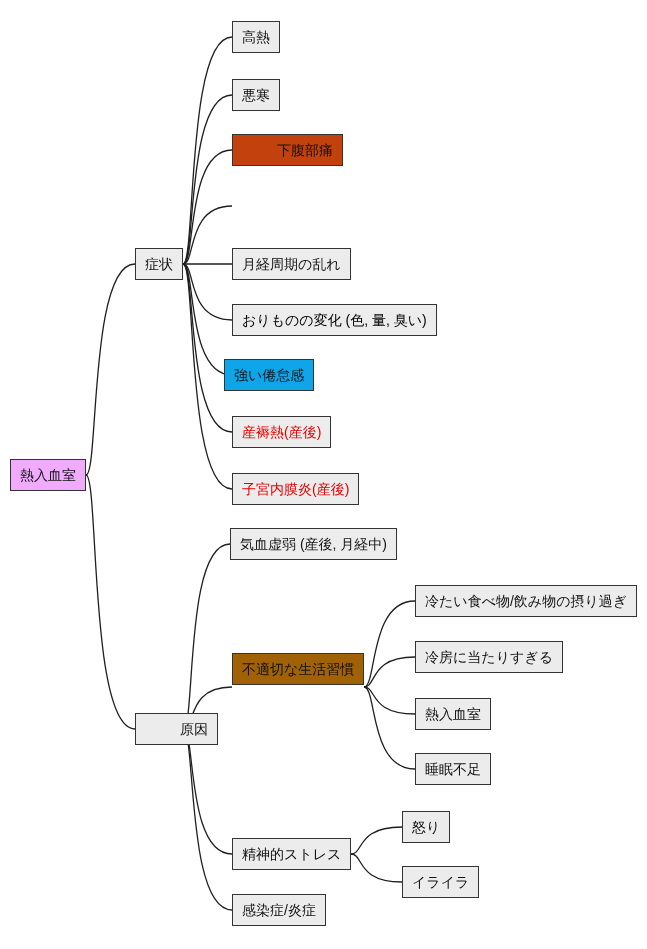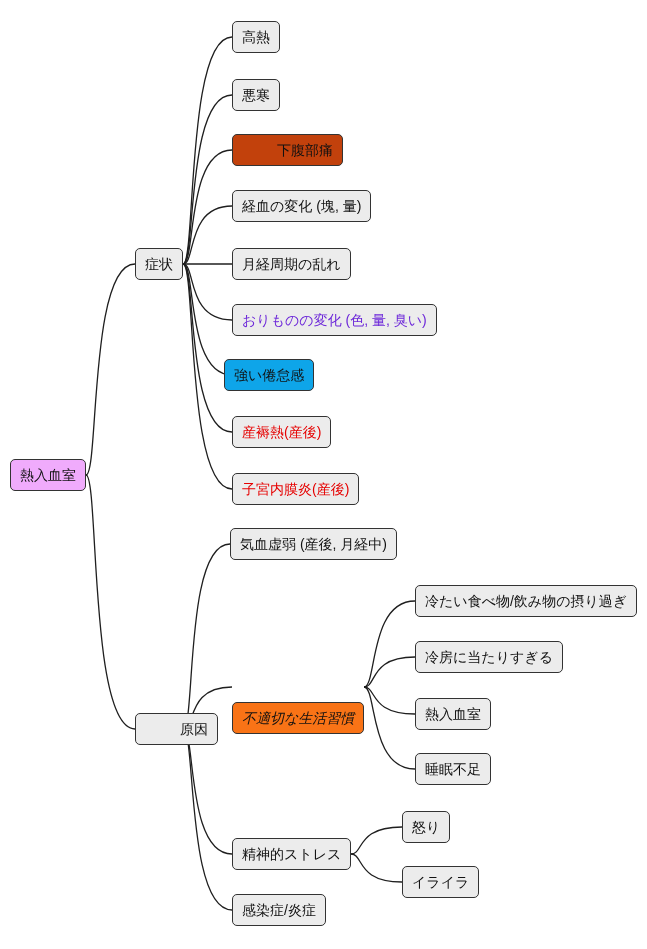--- a/index.html
+++ b/index.html
@@ -24,21 +24,21 @@
     pointer-events: none;
   }
   .node {
     position: absolute;
     transform: translateY(-50%);
     box-sizing: border-box;
     padding: 5px 9px;
     font-size: 14px;
     line-height: 20px;
     white-space: nowrap;
-    border-radius: 5px;
+    border-radius: 0;
     border: 1.5px solid #333333;
     background: #ececec;
     color: #111111;
   }
   .node.highlight {
     color: #e60000;
   }
 </style>
 </head>
 <body>
@@ -66,29 +66,28 @@
       <path d="M 364 687 C 377 687, 369 769, 415 769" fill="none" stroke="#1f1f1f" stroke-width="1.3"></path>
       <path d="M 351 854 C 364 854, 356 827, 402 827" fill="none" stroke="#1f1f1f" stroke-width="1.3"></path>
       <path d="M 351 854 C 364 854, 356 882, 402 882" fill="none" stroke="#1f1f1f" stroke-width="1.3"></path>
     </svg>
 
 <div class="node" style="left: 10px; top: 475px; background: #f0abfc; border-color: rgb(51, 51, 51); color: rgb(17, 17, 17);">熱入血室</div>
     <div class="node" style="left: 135px; top: 264px; background: rgb(236, 236, 236); border-color: rgb(51, 51, 51); color: rgb(17, 17, 17);">症状</div>
     <div class="node" style="left: 232px; top: 37px; background: rgb(236, 236, 236); border-color: rgb(51, 51, 51); color: rgb(17, 17, 17);">高熱</div>
     <div class="node" style="left: 232px; top: 95px; background: rgb(236, 236, 236); border-color: rgb(51, 51, 51); color: rgb(17, 17, 17);">悪寒</div>
     <div class="node" style="left: 232px; top: 150px; background: #c2410c; border-color: rgb(51, 51, 51); color: rgb(17, 17, 17); padding-left: 44px;">下腹部痛</div>
-    <div class="node" style="left: 232px; top: 206px; background: rgb(236, 236, 236); border-color: rgb(51, 51, 51); color: rgb(17, 17, 17);">経血の変化 (塊, 量)</div>
     <div class="node" style="left: 232px; top: 264px; background: rgb(236, 236, 236); border-color: rgb(51, 51, 51); color: rgb(17, 17, 17);">月経周期の乱れ</div>
-    <div class="node" style="left: 232px; top: 320px; background: rgb(236, 236, 236); border-color: rgb(51, 51, 51); color: #6d28d9;">おりものの変化 (色, 量, 臭い)</div>
+    <div class="node" style="left: 232px; top: 320px; background: rgb(236, 236, 236); border-color: rgb(51, 51, 51); color: #000000;">おりものの変化 (色, 量, 臭い)</div>
     <div class="node" style="left: 224px; top: 375px; background: #0ea5e9; border-color: rgb(51, 51, 51); color: rgb(17, 17, 17);">強い倦怠感</div>
     <div class="node highlight" style="left: 232px; top: 432px; background: rgb(236, 236, 236); border-color: rgb(51, 51, 51); color: rgb(230, 0, 0);">産褥熱(産後)</div>
     <div class="node highlight" style="left: 232px; top: 489px; background: rgb(236, 236, 236); border-color: rgb(51, 51, 51); color: rgb(230, 0, 0);">子宮内膜炎(産後)</div>
     <div class="node" style="left: 135px; top: 729px; background: rgb(236, 236, 236); border-color: rgb(51, 51, 51); color: rgb(17, 17, 17); padding-left: 44px;">原因</div>
     <div class="node" style="left: 230px; top: 544px; background: rgb(236, 236, 236); border-color: rgb(51, 51, 51); color: rgb(17, 17, 17);">気血虚弱 (産後, 月経中)</div>
-    <div class="node" style="left: 232px; top: 718px; background: #f97316; border-color: rgb(51, 51, 51); color: rgb(17, 17, 17); font-style: italic;">不適切な生活習慣</div>
+    <div class="node" style="left: 232px; top: 669px; background: #a16207; border-color: rgb(51, 51, 51); color: rgb(17, 17, 17);">不適切な生活習慣</div>
     <div class="node" style="left: 415px; top: 601px; background: rgb(236, 236, 236); border-color: rgb(51, 51, 51); color: rgb(17, 17, 17);">冷たい食べ物/飲み物の摂り過ぎ</div>
     <div class="node" style="left: 415px; top: 657px; background: rgb(236, 236, 236); border-color: rgb(51, 51, 51); color: rgb(17, 17, 17);">冷房に当たりすぎる</div>
     <div class="node" style="left: 415px; top: 714px; background: rgb(236, 236, 236); border-color: rgb(51, 51, 51); color: rgb(17, 17, 17);">熱入血室</div>
     <div class="node" style="left: 415px; top: 769px; background: rgb(236, 236, 236); border-color: rgb(51, 51, 51); color: rgb(17, 17, 17);">睡眠不足</div>
     <div class="node" style="left: 232px; top: 854px; background: rgb(236, 236, 236); border-color: rgb(51, 51, 51); color: rgb(17, 17, 17);">精神的ストレス</div>
     <div class="node" style="left: 402px; top: 827px; background: rgb(236, 236, 236); border-color: rgb(51, 51, 51); color: rgb(17, 17, 17);">怒り</div>
     <div class="node" style="left: 402px; top: 882px; background: rgb(236, 236, 236); border-color: rgb(51, 51, 51); color: rgb(17, 17, 17);">イライラ</div>
     <div class="node" style="left: 232px; top: 910px; background: rgb(236, 236, 236); border-color: rgb(51, 51, 51); color: rgb(17, 17, 17);">感染症/炎症</div>
   </div>
 

